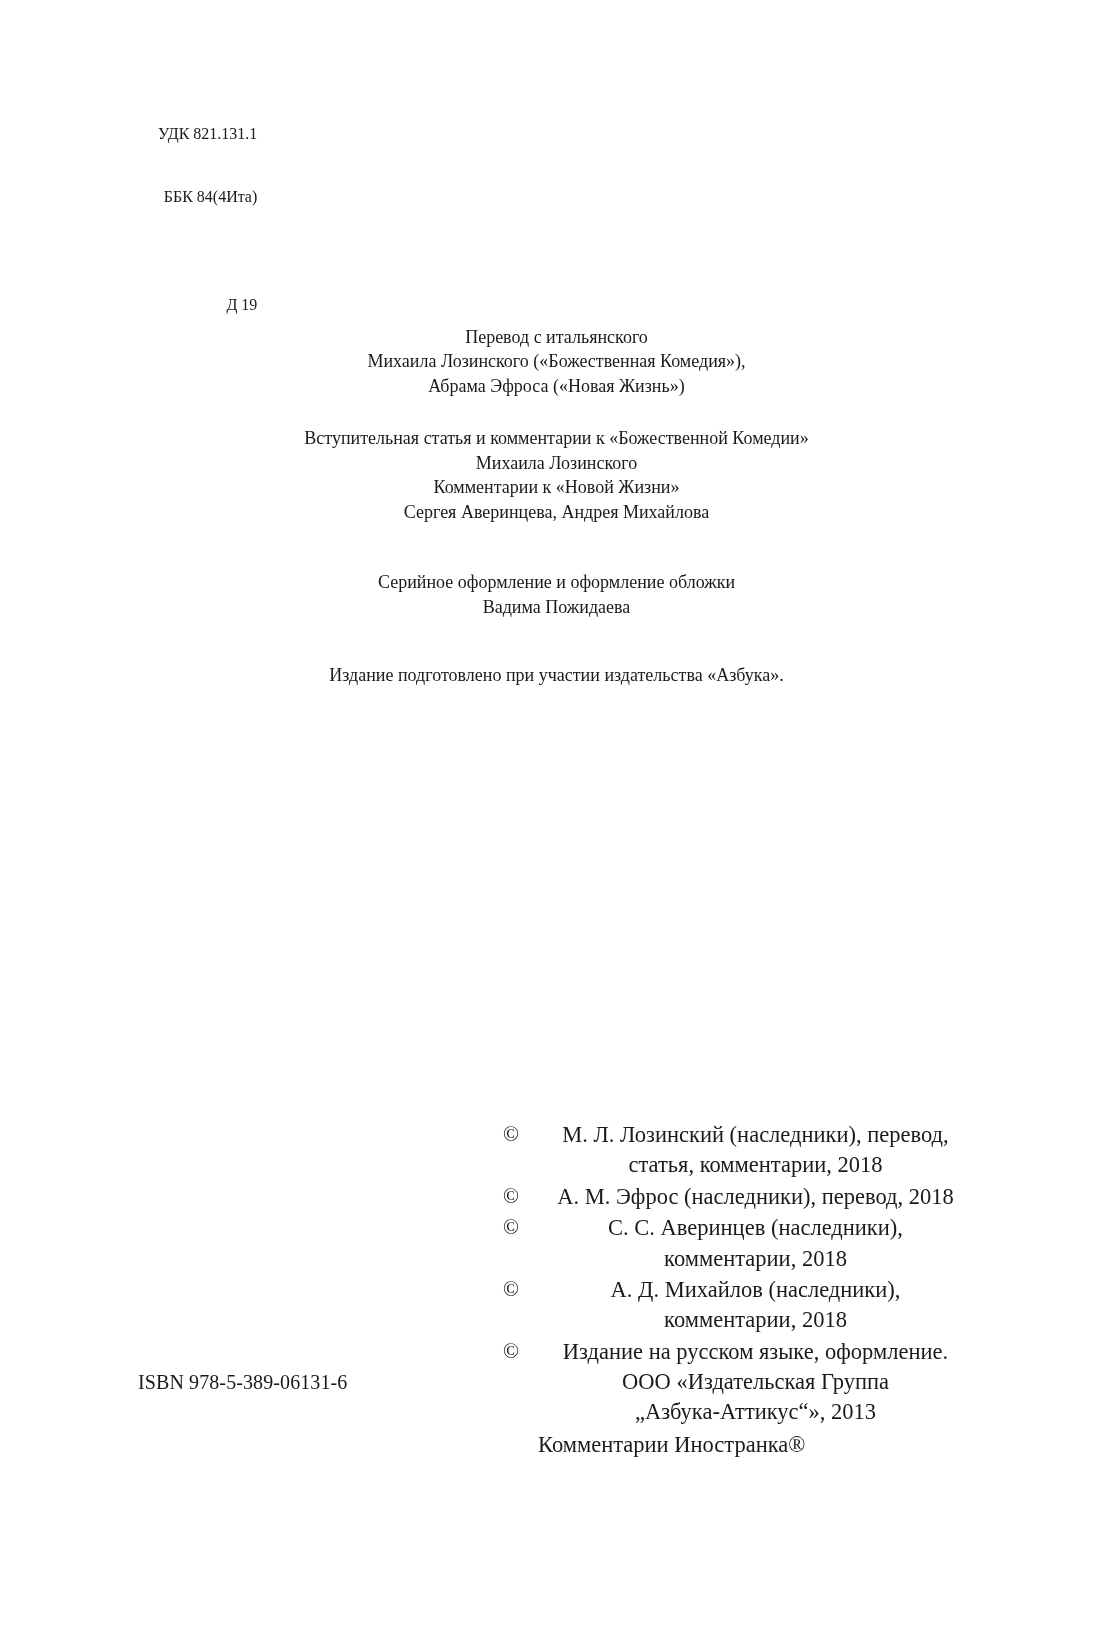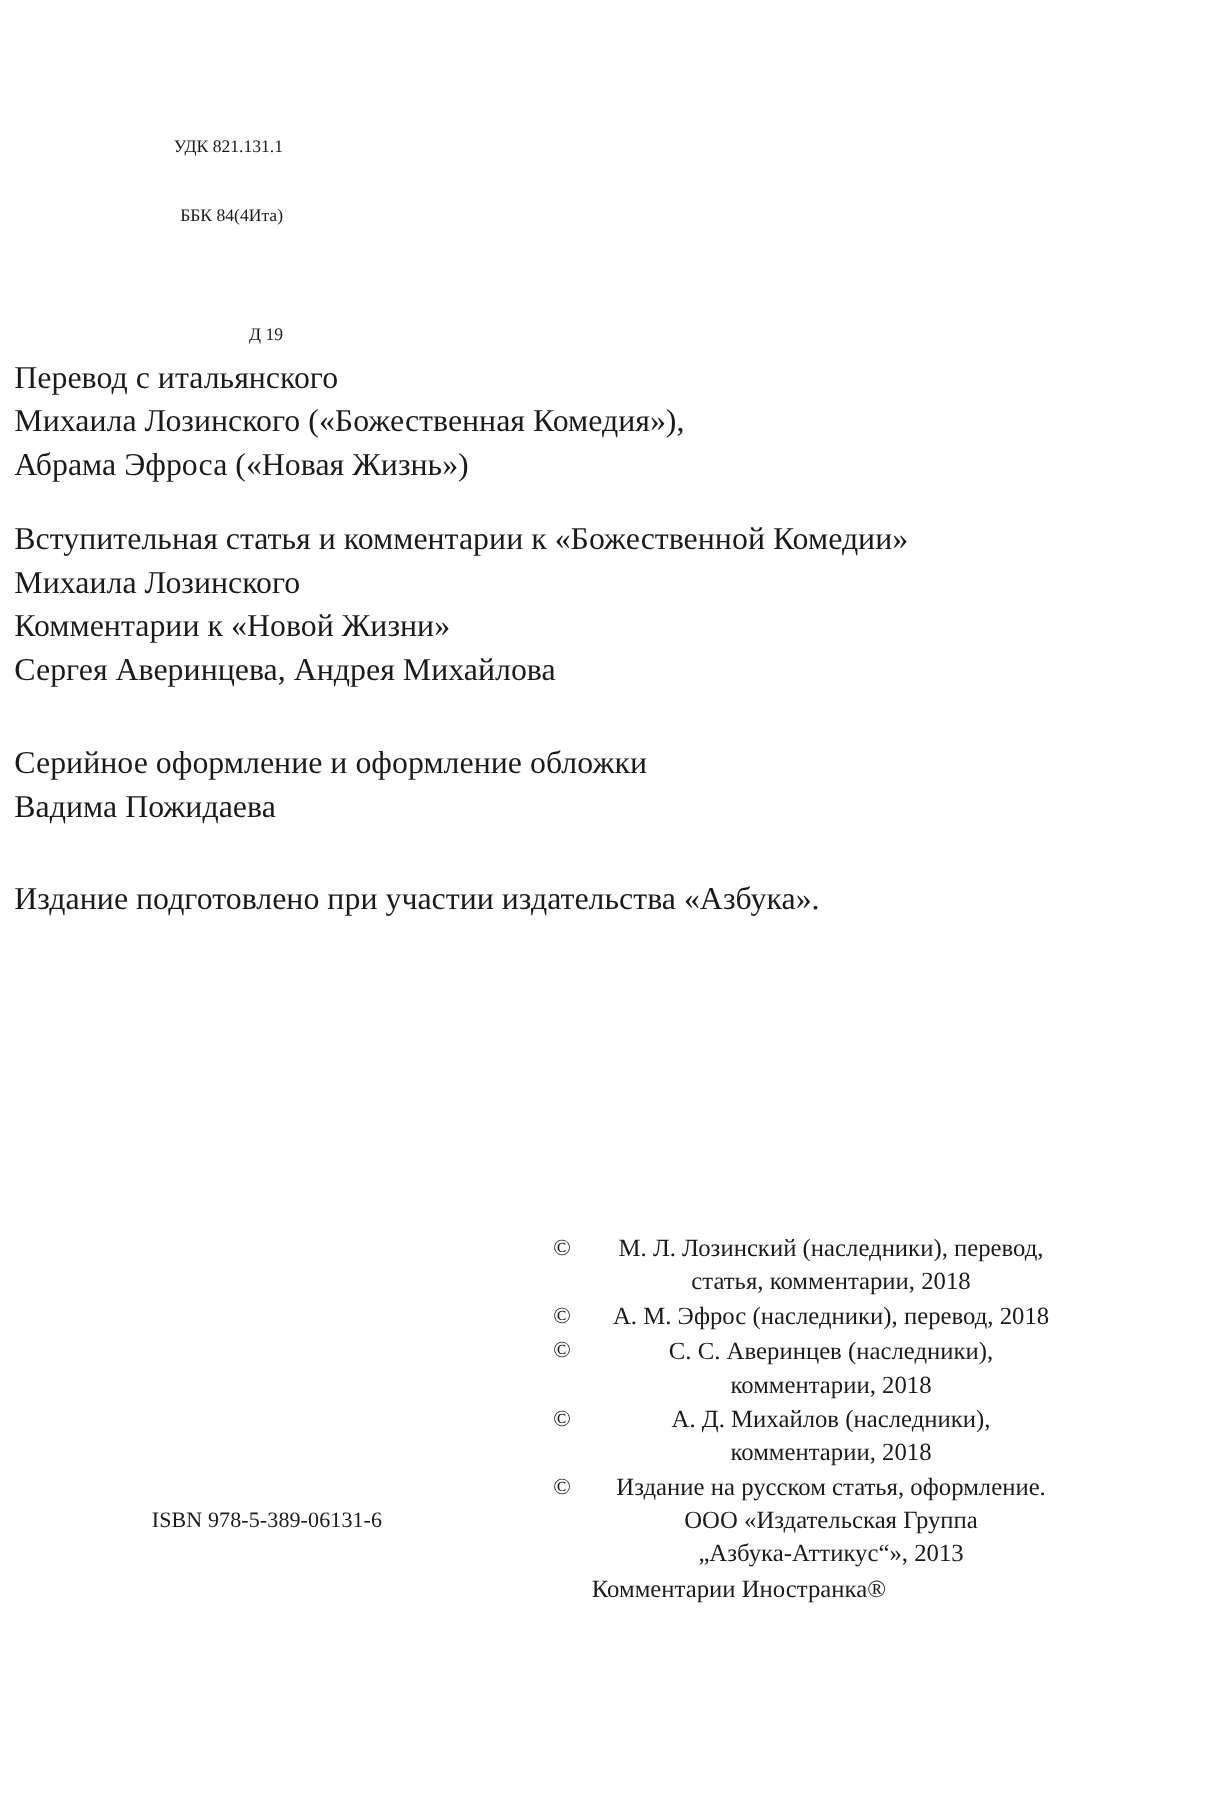--- a/index.html
+++ b/index.html
@@ -33,21 +33,22 @@
   }
   .codes .line { display: block; }
   .codes .line.indent { padding-left: 62px; margin-top: 44px; }
 
   
   .credits {
     position: absolute;
     left: 13px;
     right: 0;
     top: 325px;
-    font-size: 29px;
+    text-align: center;
+    font-size: 18px;
     line-height: 1.36;
   }
   .credits .group { margin-bottom: 30px; }
   .credits .group:last-child { margin-bottom: 0; }
   .credits .row { display: block; white-space: nowrap; }
 
   .group-translation { margin-bottom: 28px !important; }
   .group-articles { margin-bottom: 46px !important; }
   .group-design { margin-bottom: 44px !important; }
   .group-prepared { margin-bottom: 0 !important; }
@@ -159,21 +160,21 @@
       <span class="mark">©</span>
       <span class="ctext">
         <span class="l">А. Д. Михайлов (наследники),</span>
         <span class="l">комментарии, 2018</span>
       </span>
     </div>
 
     <div class="c-item">
       <span class="mark">©</span>
       <span class="ctext">
-        <span class="l">Издание на русском статья, оформление.</span>
+        <span class="l">Издание на русском языке, оформление.</span>
         <span class="l">ООО «Издательская Группа</span>
         <span class="l">„Азбука-Аттикус“», 2013</span>
       </span>
     </div>
 
     <span class="publisher-line">Комментарии Иностранка®</span>
 
   </div>
 
   <div class="isbn">ISBN 978-5-389-06131-6</div>

